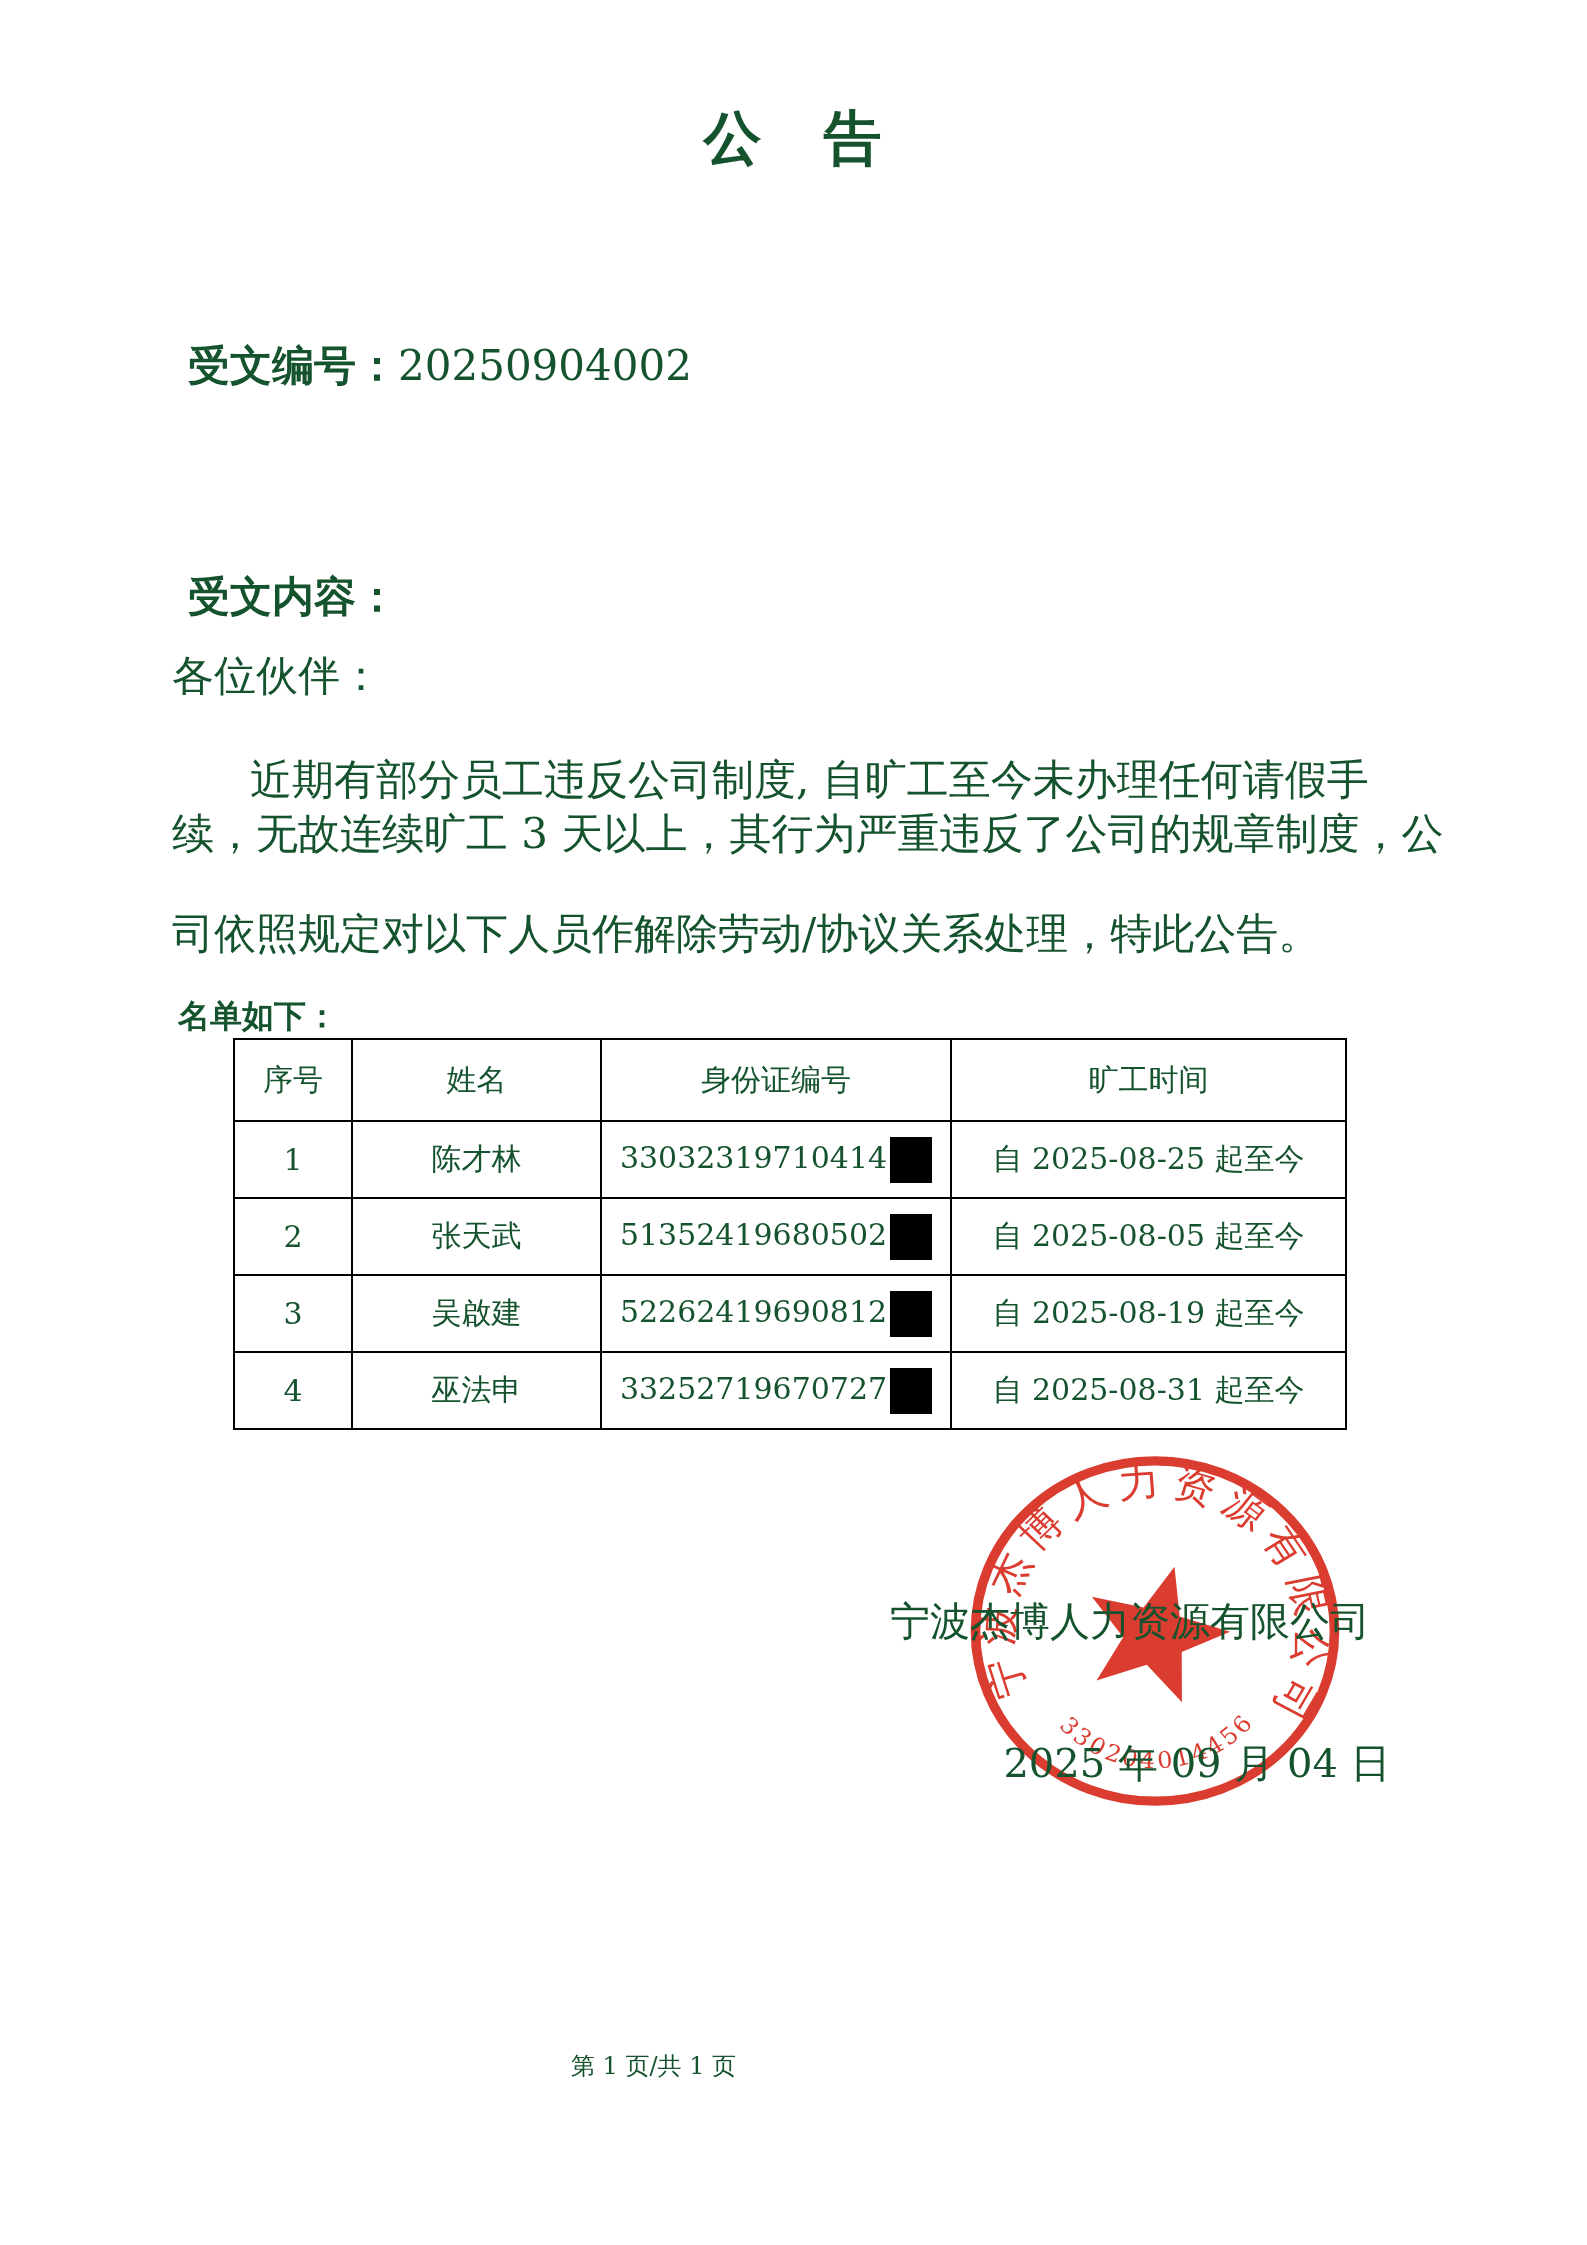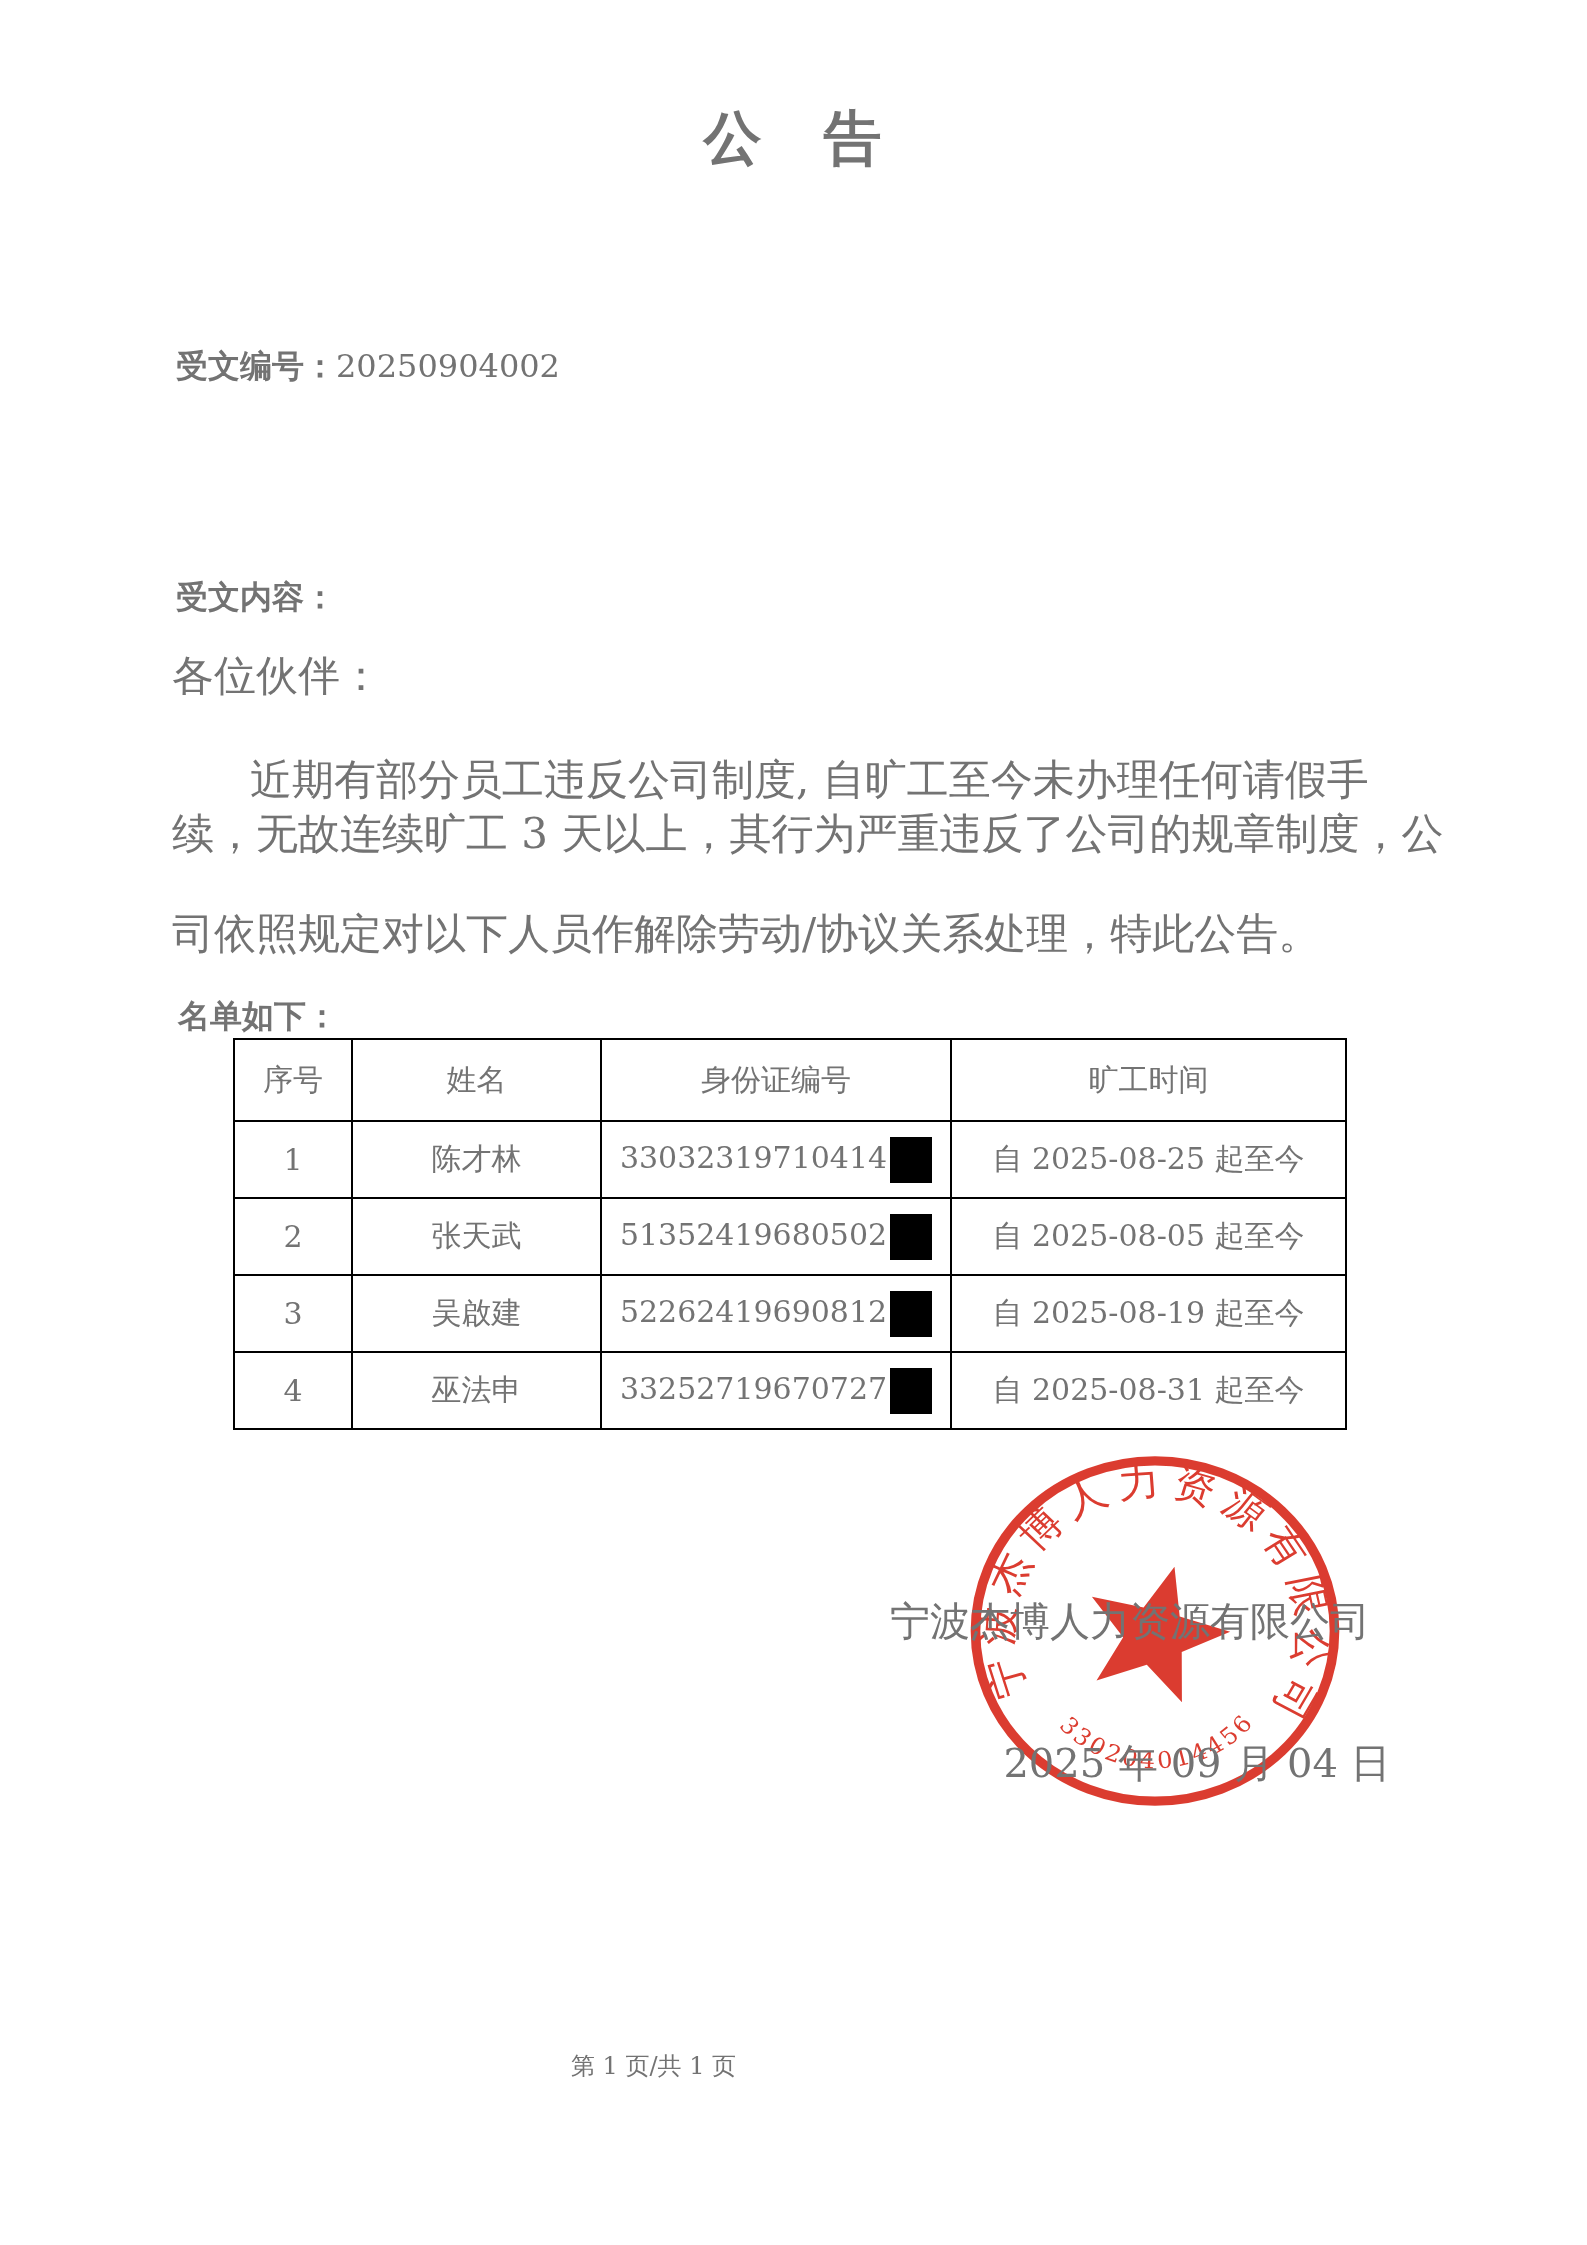--- a/index.html
+++ b/index.html
@@ -2,32 +2,32 @@
 <html><head>
 <meta charset="utf-8">
 <style>
   html,body{margin:0;padding:0;background:#888;}
   .page{
     position:relative;
     width:1587px;height:2245px;
     margin:0 auto;
     background:#ffffff;
     font-family:"DejaVu Serif","Liberation Serif",serif;
-    color:#737373;
+    color:#14532d;
     overflow:hidden;
   }
   .doc-title{
     position:absolute;top:100px;left:0;width:100%;
     text-align:center;
     font-size:58px;font-weight:700;
     letter-spacing:2px;
   }
   .meta-line{
-    position:absolute;left:176px;
-    font-size:32px;line-height:56px;white-space:nowrap;
+    position:absolute;left:188px;
+    font-size:42px;line-height:56px;white-space:nowrap;
   }
   .meta-label{font-weight:700;}
   .meta-value{font-weight:400;}
   .salutation{
     position:absolute;left:172px;top:648px;
     font-size:42px;line-height:56px;
   }
   .body-line{
     position:absolute;left:172px;width:1260px;
     font-size:42px;line-height:56px;white-space:nowrap;

